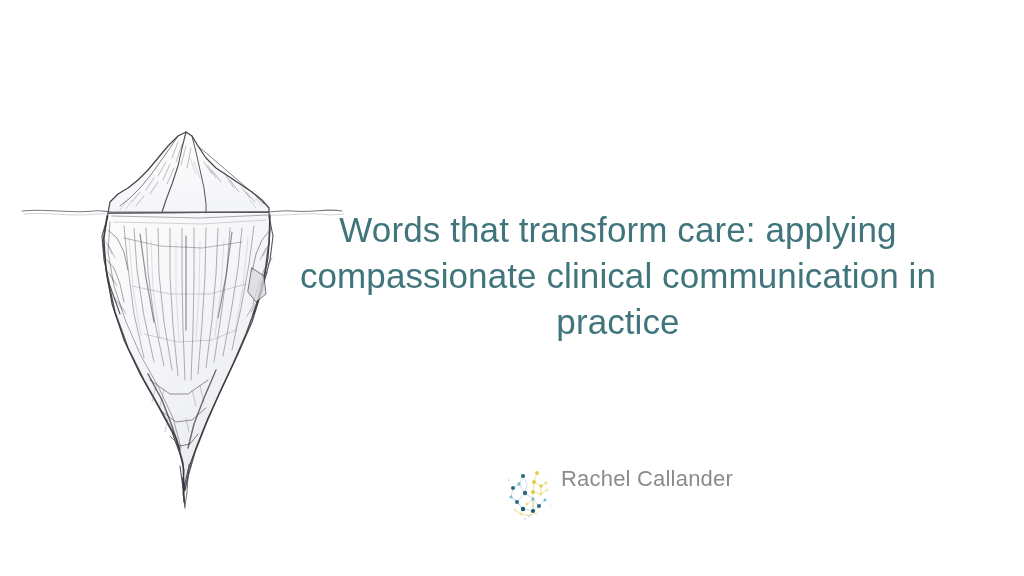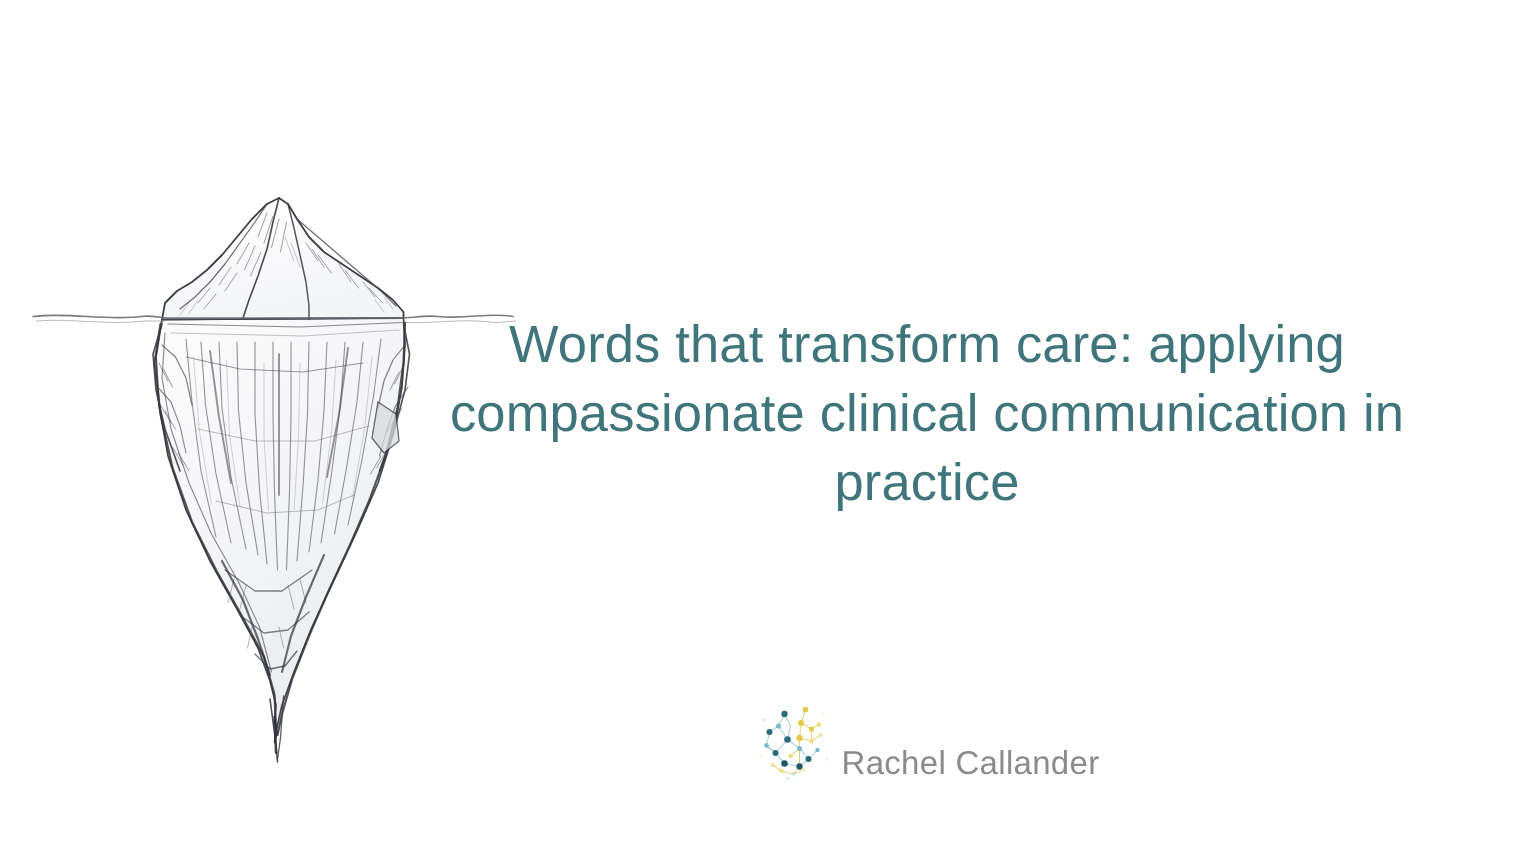--- a/index.html
+++ b/index.html
@@ -50,21 +50,21 @@
     letter-spacing: 0.1px;
     white-space: pre-line;
   }
 
   
   #brand-logo {
     position: absolute;
     left: 503px;
     top: 466px;
     display: flex;
-    align-items: flex-end;
+    align-items: flex-start;
     gap: 4px;
   }
   #brand-mark {
     width: 54px;
     height: 56px;
     flex: 0 0 auto;
   }
   #brand-mark svg {
     display: block;
     width: 100%;

